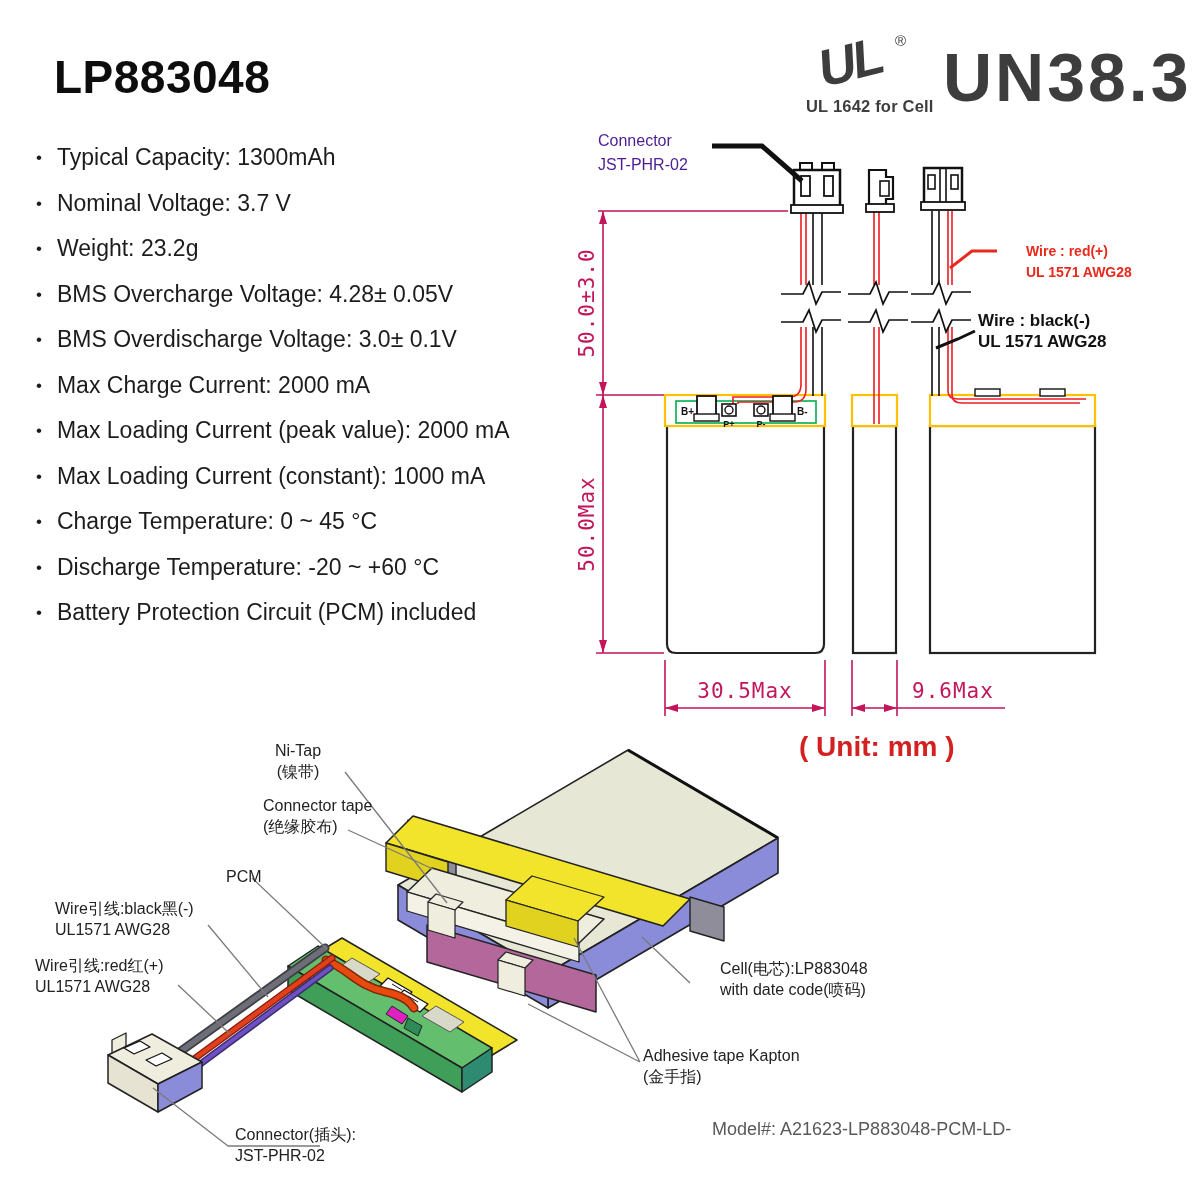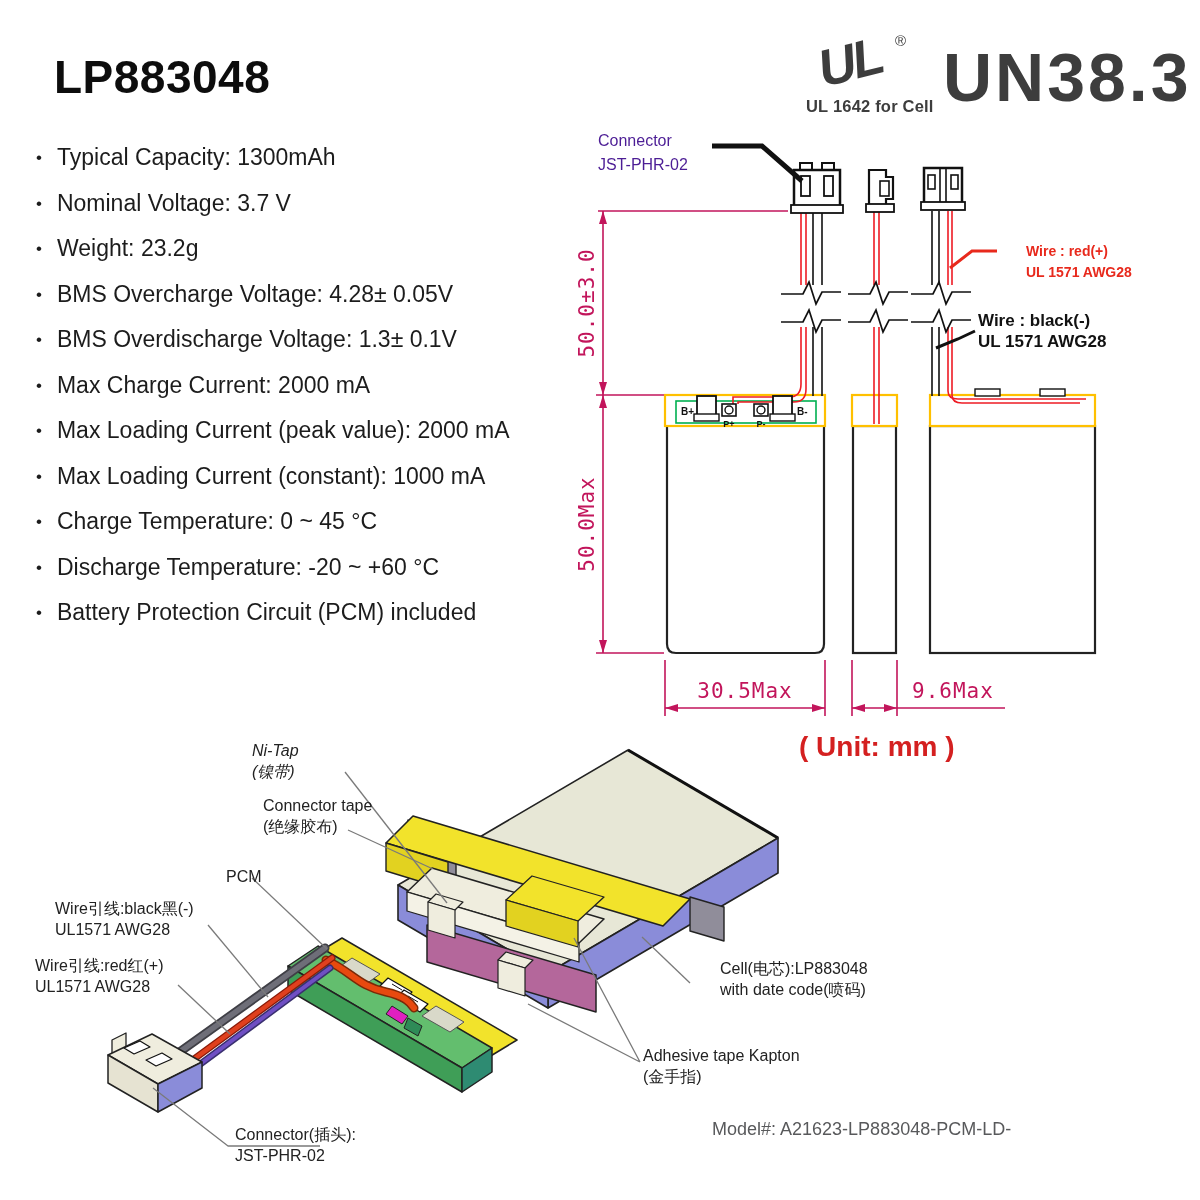--- a/index.html
+++ b/index.html
@@ -214,21 +214,21 @@
   </g>
 </svg>
 
 <div class="abs title">LP883048</div>
 
 <ul class="abs specs">
   <li>Typical Capacity: 1300mAh</li>
   <li>Nominal Voltage: 3.7 V</li>
   <li>Weight: 23.2g</li>
   <li>BMS Overcharge Voltage: 4.28± 0.05V</li>
-  <li>BMS Overdischarge Voltage: 1.3± 0.1V</li>
+  <li>BMS Overdischarge Voltage: 3.0± 0.1V</li>
   <li>Max Charge Current: 2000 mA</li>
   <li>Max Loading Current (peak value): 2000 mA</li>
   <li>Max Loading Current (constant): 1000 mA</li>
   <li>Charge Temperature: 0 ~ 45 °C</li>
   <li>Discharge Temperature: -20 ~ +60 °C</li>
   <li>Battery Protection Circuit (PCM) included</li>
 </ul>
 
 <div class="abs ul-logo">
   <span class="ul-text">UL</span>
@@ -246,21 +246,21 @@
   <div>Wire : red(+)</div>
   <div>UL 1571 AWG28</div>
 </div>
 <div class="abs wire-black-label">
   <div>Wire : black(-)</div>
   <div>UL 1571 AWG28</div>
 </div>
 
 <div class="abs unit-note" style="color:#D42020;">( Unit: mm )</div>
 
-<div class="abs iso-label" style="left:252px;top:740px;width:92px;text-align:left;font-style:italic;">
+<div class="abs iso-label" style="left:252px;top:740px;width:92px;text-align:center;">
   <div>Ni-Tap</div>
   <div>(镍带)</div>
 </div>
 <div class="abs iso-label" style="left:263px;top:795px;">
   <div>Connector tape</div>
   <div>(绝缘胶布)</div>
 </div>
 <div class="abs iso-label" style="left:226px;top:866px;">PCM</div>
 <div class="abs iso-label" style="left:55px;top:898px;">
   <div>Wire引线:black黑(-)</div>

